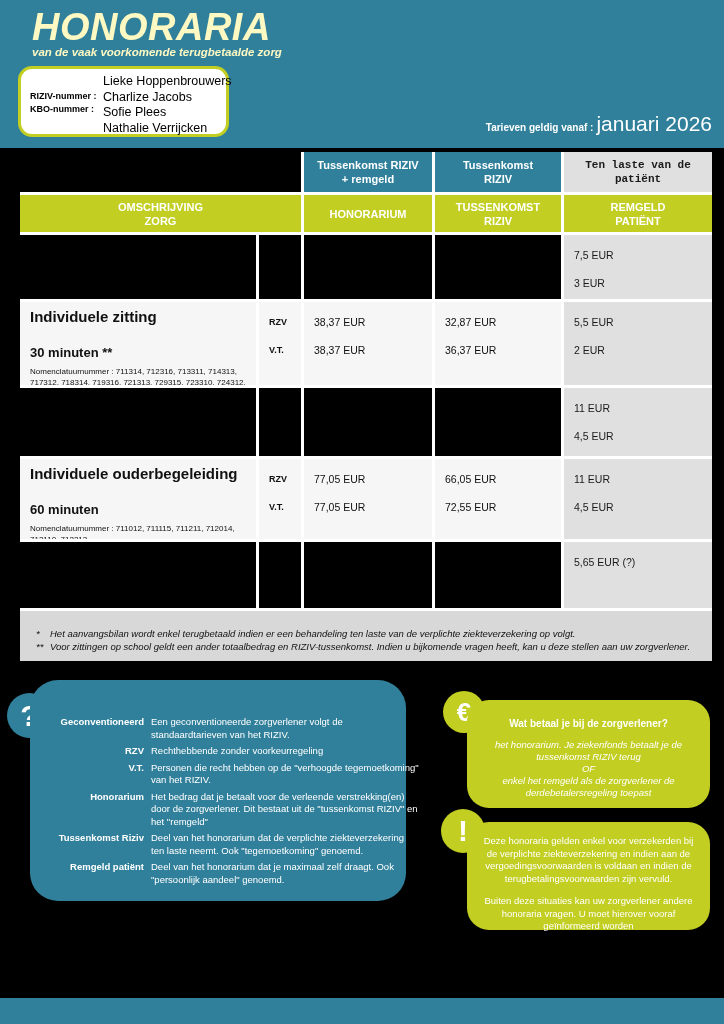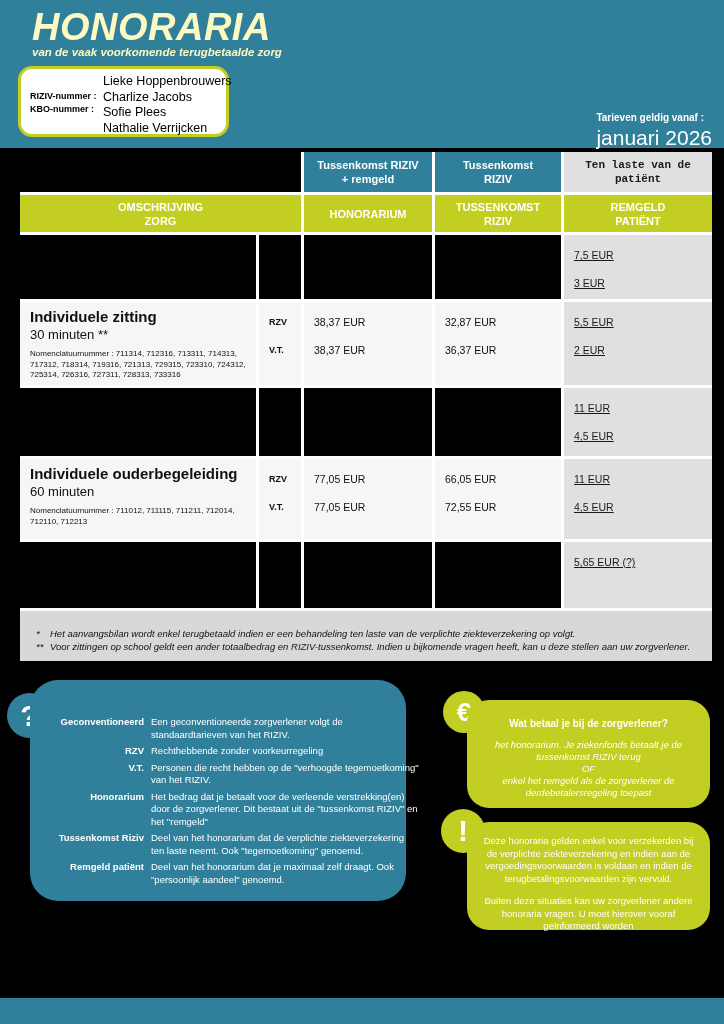--- a/index.html
+++ b/index.html
@@ -26,47 +26,47 @@
     background: #fff; border: 3px solid var(--lime); border-radius: 14px;
   }
   .pbox .labels { position: absolute; left: 9px; top: 21px; font-size: 9px; font-weight: bold; color: #000; line-height: 13px; white-space: nowrap; }
   .pbox .names { position: absolute; left: 82px; top: 5px; font-size: 12.5px; color: #000; line-height: 15.5px; white-space: nowrap; }
   .badge {
     position: absolute; left: 470px; top: 12px; width: 230px; height: 50px;
     background: #fff; border: 4px solid var(--lime); border-radius: 10px;
     display: flex; align-items: center; justify-content: center; text-align: center;
     font-weight: bold; font-size: 15px; line-height: 19px; color: #1c1c1c; white-space: pre-line;
   }
-  .valid { position: absolute; right: 12px; top: 112px; color: #fff; display: flex; align-items: baseline; gap: 3px; flex-direction: column; }
+  .valid { position: absolute; right: 12px; top: 112px; color: #fff; display: flex; align-items: baseline; gap: 3px; }
   .valid .vl { font-size: 10px; font-weight: bold; }
   .valid .vv { font-size: 21px; }
   
   .tbl {
     position: absolute; left: 20px; top: 152px; width: 692px;
     display: grid; background: #fff;
     grid-template-columns: 236px 42px 128px 126px 148px;
     grid-template-rows: 40px 37px 64px 83px 68px 80px 66px 50px;
     gap: 3px;
   }
   .tbl > div { overflow: hidden; }
   .span2 { grid-column: 1 / 3; }
   .span5 { grid-column: 1 / 6; }
   .c-black { background: #000; }
   .c-teal  { background: var(--teal); color: #fff; }
   .c-grayhead { background: var(--cellGray); color: #1a1a1a; font-family: Liberation Mono, monospace; }
   .c-lime  { background: var(--lime); color: #fff; }
   .c-white { background: var(--rowWhite); color: #111; }
-  .c-gray  { background: var(--cellGray); color: #1a1a1a; text-decoration: underline; }
+  .c-gray  { background: var(--cellGray); color: #1a1a1a; }
   .hcell {
     display: flex; align-items: center; justify-content: center; text-align: center;
     font-weight: bold; font-size: 11px; line-height: 14px; white-space: pre-line;
   }
   .desc { padding: 6px 10px 0 10px; }
   .desc .t { font-size: 15px; font-weight: bold; }
-  .desc .d { font-size: 13px; font-weight: normal; margin-top: 2px; }
+  .desc .d { font-size: 13px; font-weight: bold; margin-top: 20px; }
   .desc .n { font-size: 8px; line-height: 10.5px; margin-top: 7px; color: #111; }
   .twolines { padding: 13px 4px 0 10px; font-size: 10.5px; }
   .twolines div { line-height: 14px; margin-bottom: 14px; white-space: nowrap; }
   .cats { font-size: 9px; font-weight: bold; }
   
   .fn { background: var(--fnGray); padding: 16px 14px 0 16px; font-style: italic; font-size: 9.5px; line-height: 13px; color: #111; }
   .fn .row { display: flex; }
   .fn .m { width: 14px; flex: none; }
   
   .circle { position: absolute; border-radius: 50%; display: flex; align-items: center; justify-content: center; color: #fff; font-weight: bold; }

